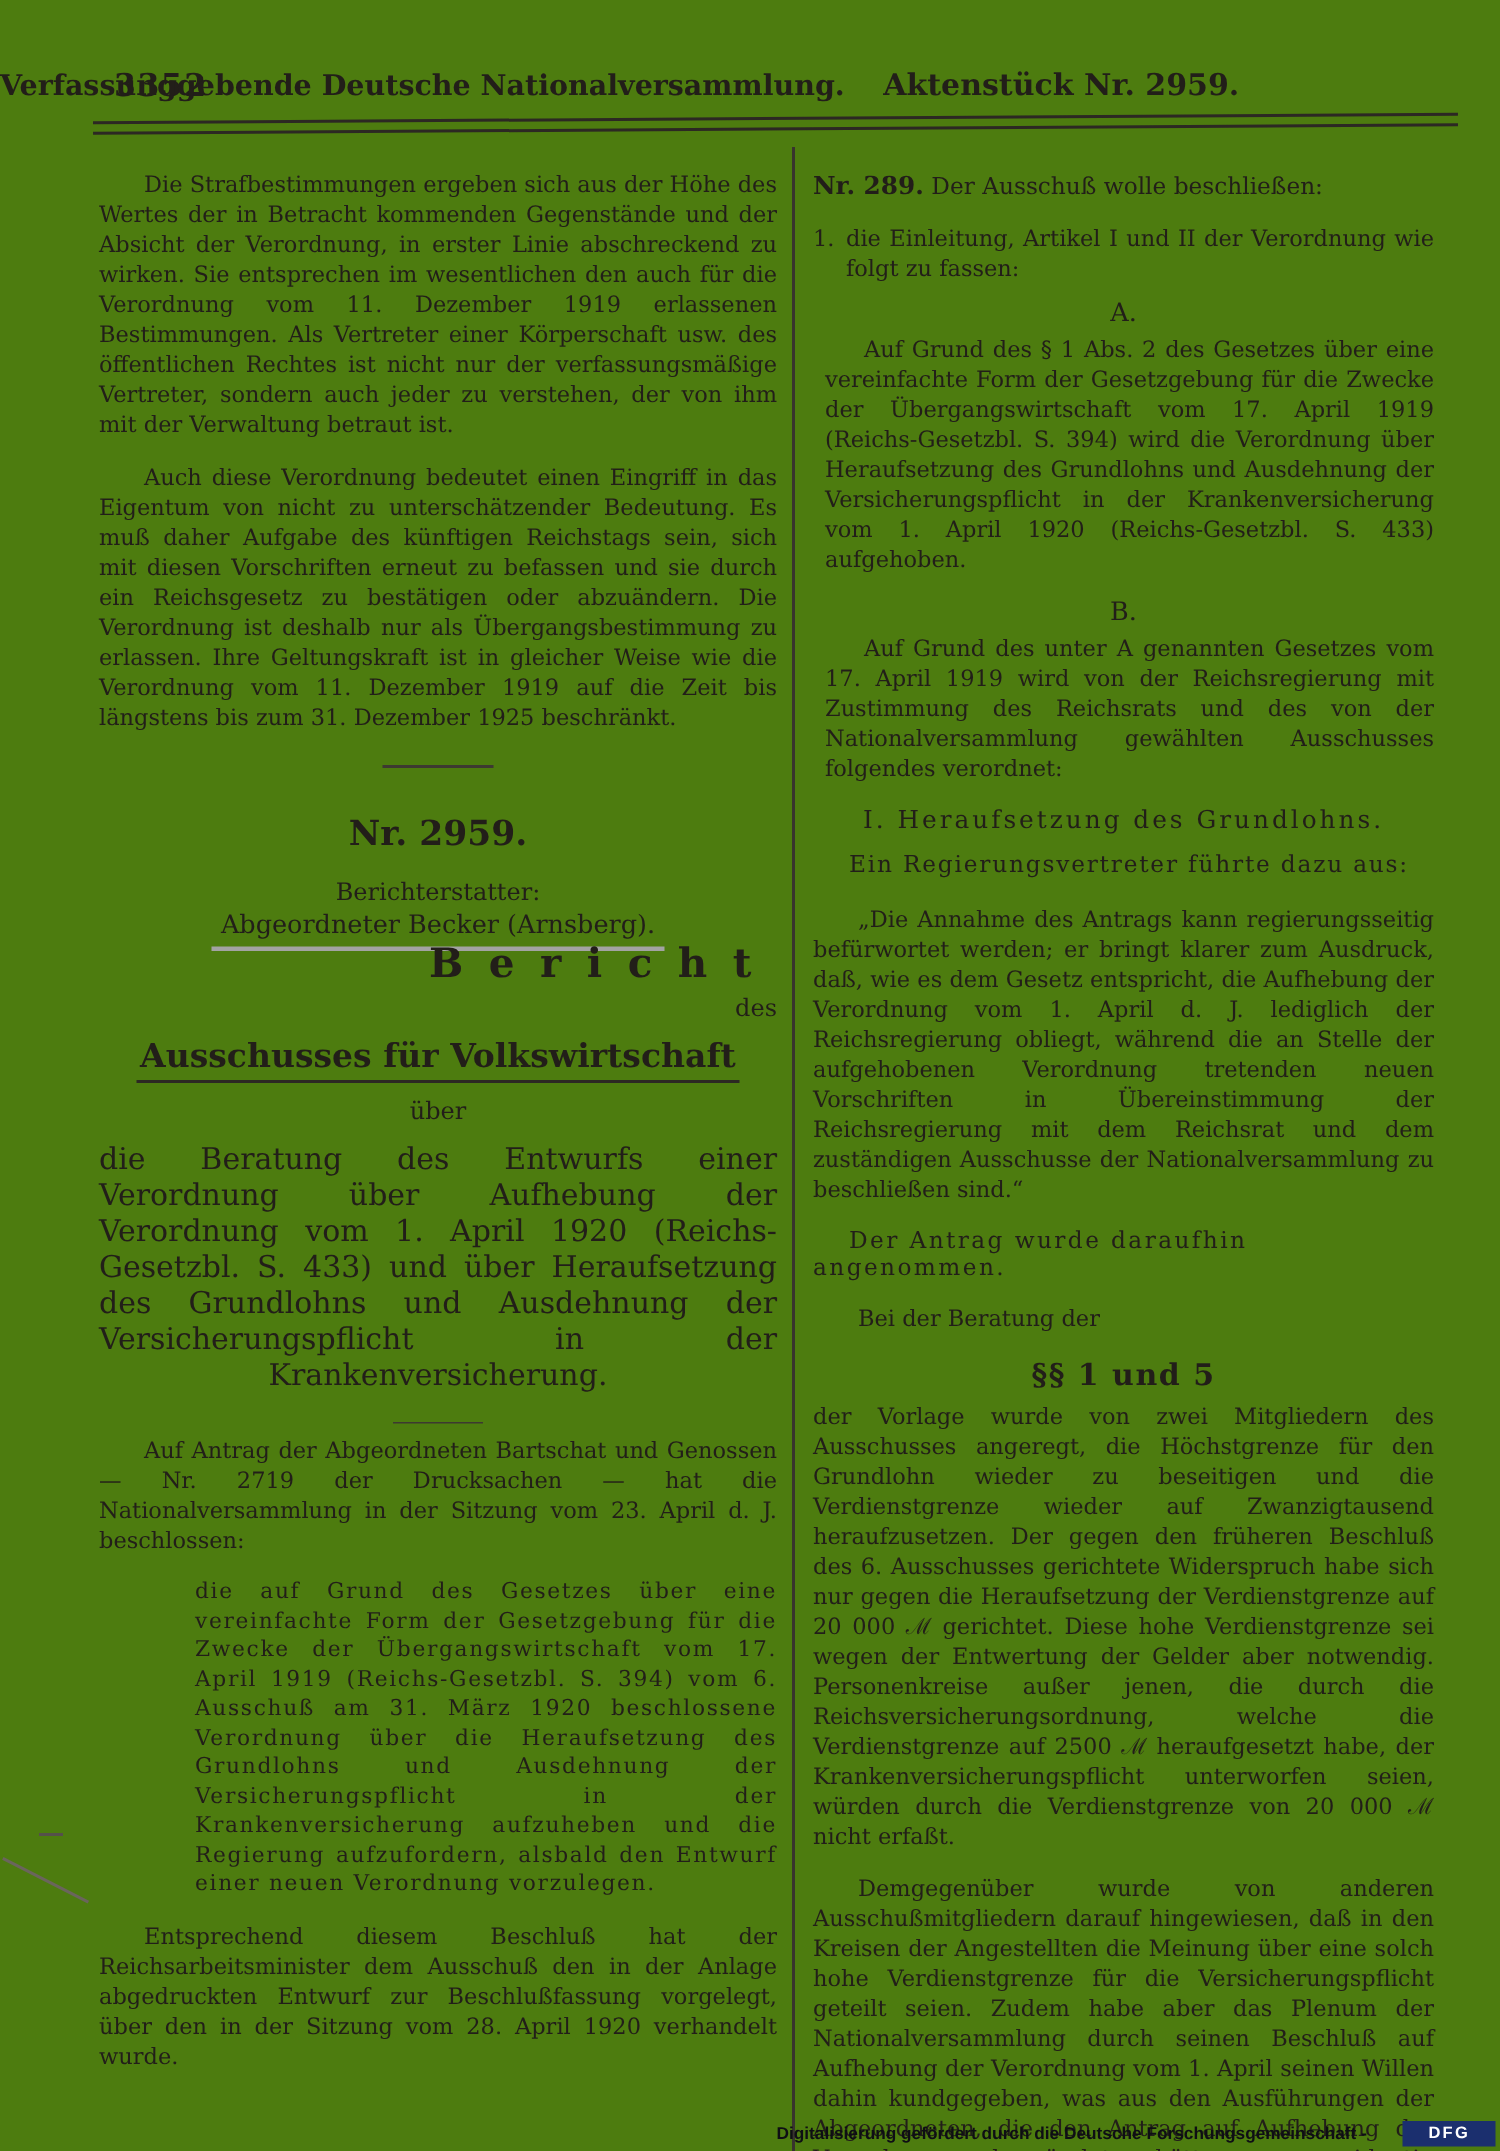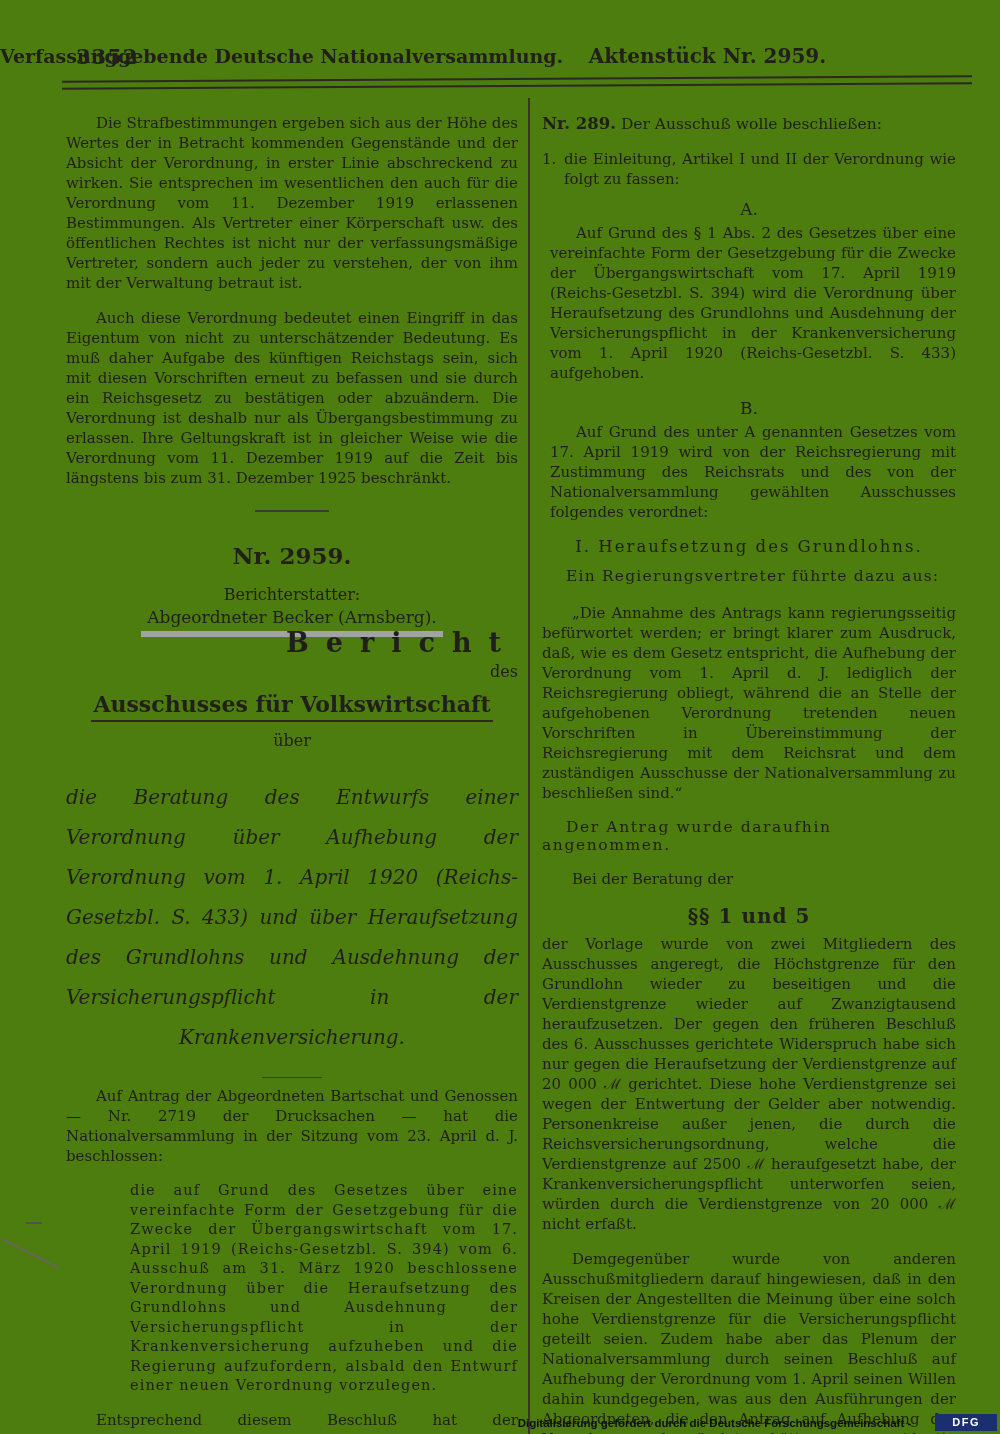--- a/index.html
+++ b/index.html
@@ -44,33 +44,32 @@
   }
   .col-right{flex:1;}
   
   .bt{font-size:15px;line-height:20px;text-align:justify;}
   .ind{text-indent:30px;}
   
   .hr-small{width:74px;border:0;border-top:2px solid #3d3931;margin:22px auto 0;}
   .doc-num{text-align:center;font-size:23px;font-weight:bold;margin-top:30px;}
   .rapporteur-label{text-align:center;font-size:16px;margin-top:16px;}
   .rapporteur-name{text-align:center;font-size:17px;margin-top:3px;}
-  .rapporteur-name span{border-bottom:6px solid #a3a3a3;padding:0 6px 4px;}
+  .rapporteur-name span{border-bottom:3px solid #a3a3a3;padding:0 6px 4px;}
   .report-title{
     text-align:right;font-size:27px;font-weight:bold;
     letter-spacing:17px;text-indent:17px;
   }
   .report-des{text-align:right;font-size:16px;margin-top:4px;}
   .committee{text-align:center;margin-top:10px;}
   .committee span{font-size:22px;font-weight:bold;border-bottom:2.5px solid #2c2823;padding:0 2px 3px;}
   .ueber{text-align:center;font-size:16px;margin-top:14px;}
   .subject{
-    font-size:20px;line-height:40px;text-align:justify;text-align-last:center;
-    margin-top:27px;
-    font-style:italic;
+    font-size:20px;line-height:24px;text-align:justify;text-align-last:center;
+    margin-top:10px;
   }
   .decree{
     margin-left:64px;margin-top:6px;
     font-size:14.5px;line-height:19.5px;letter-spacing:1.1px;
     text-align:justify;
   }
   .mt6{margin-top:6px;} .mt8{margin-top:8px;} .mt10{margin-top:10px;}
   
   .motion-line{font-size:15.5px;line-height:20px;}
   .motion-num{font-weight:bold;font-size:16.5px;}

